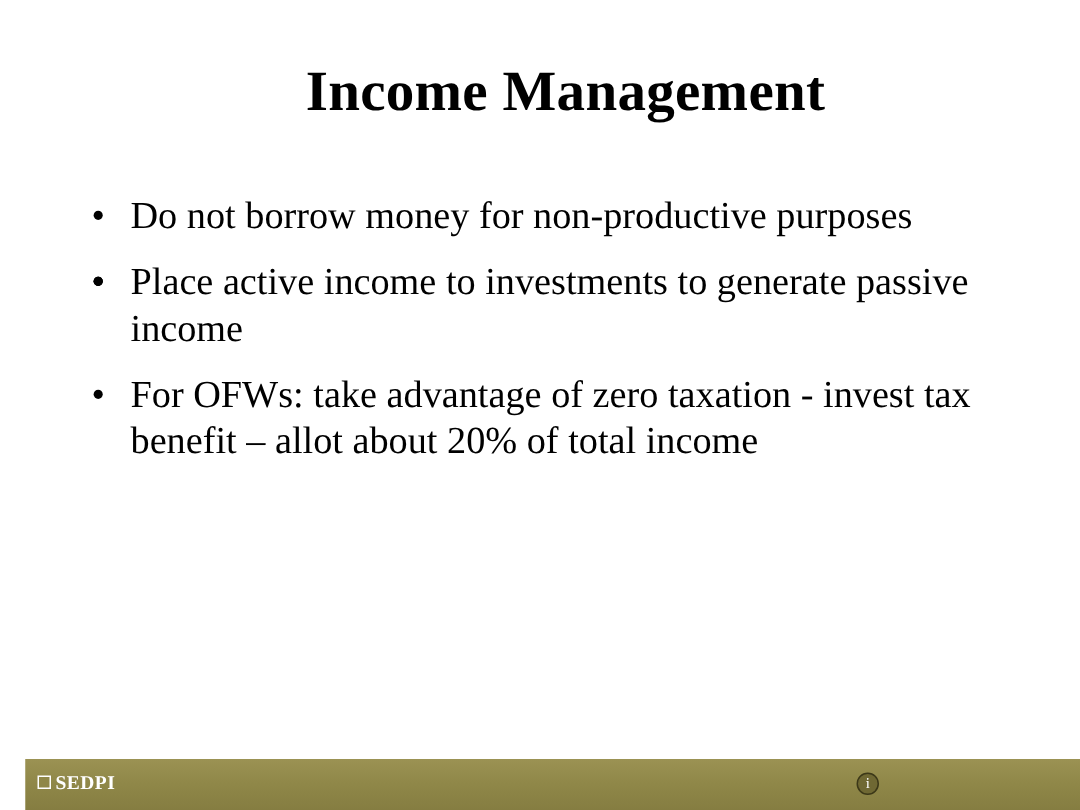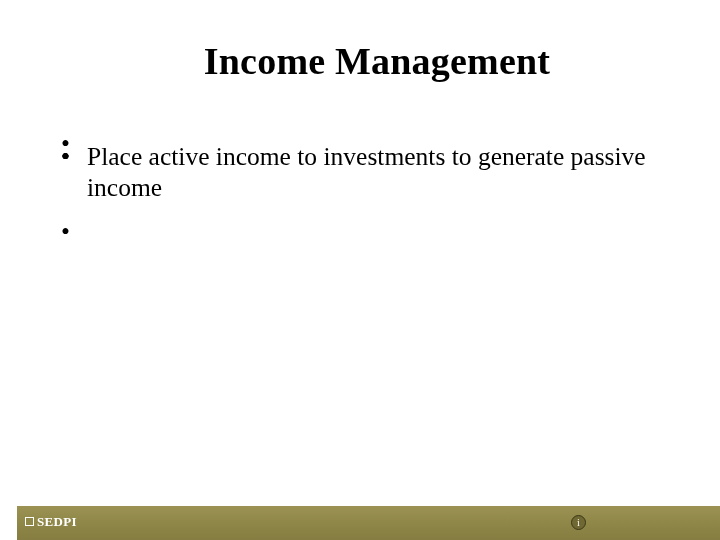--- a/index.html
+++ b/index.html
@@ -121,33 +121,35 @@
 </head>
 <body>
 
 <div class="slide">
 
   <div class="slide-title">Income Management</div>
 
   <ul class="body-list">
     <li class="bullet-item">
       <span class="bullet-dot">•</span>
+      <span>Do not borrow money for non-productive purposes</span>
     </li>
     <li class="bullet-item">
       <span class="bullet-dot">•</span>
     </li>
     <li class="bullet-item">
       <span class="bullet-dot">•</span>
     </li>
     <li class="bullet-item">
       <span class="bullet-dot">•</span>
       <span>Place active income to investments to generate passive income</span>
     </li>
     <li class="bullet-item">
       <span class="bullet-dot">•</span>
+      <span>For OFWs: take advantage of zero taxation - invest tax benefit – allot about 20% of total income</span>
     </li>
   </ul>
 
   <div class="footer-bar">
     <div class="footer-inner">
       <div class="footer-logo">
         <span class="footer-logo-mark"></span>
         <span>SEDPI</span>
       </div>
       <div class="footer-badge">i</div>

